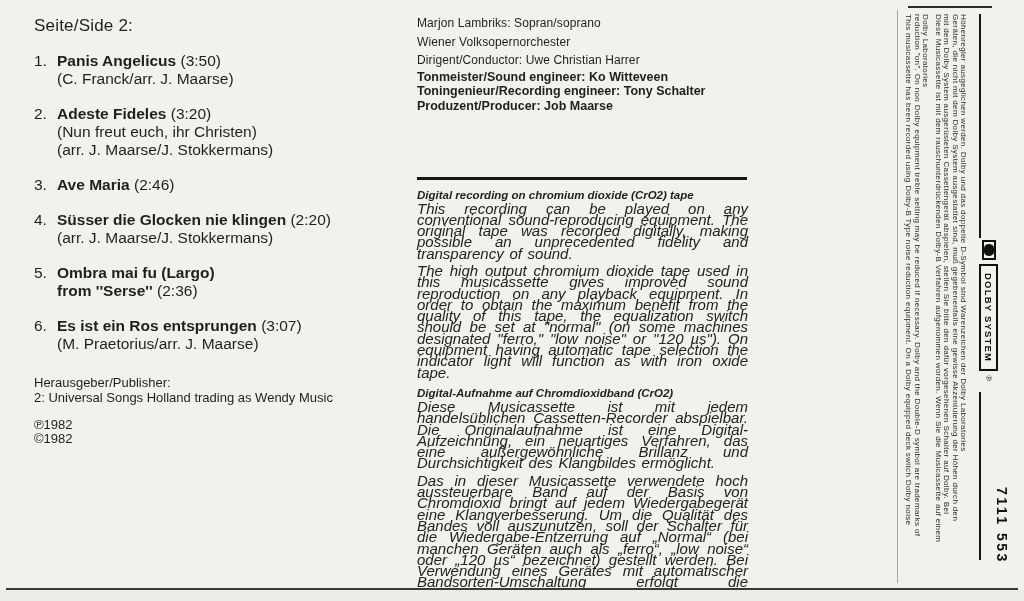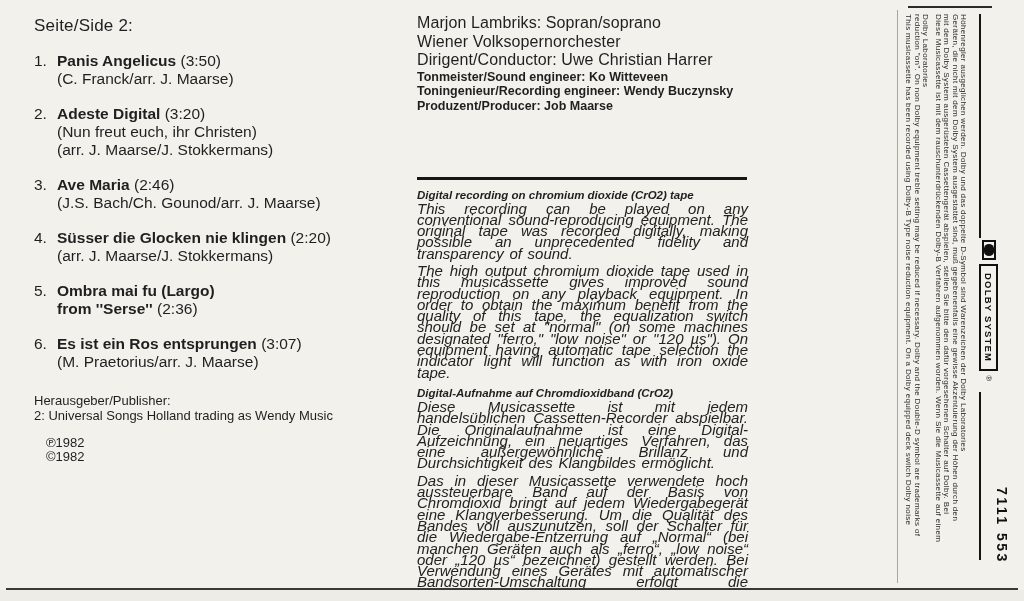--- a/index.html
+++ b/index.html
@@ -9,24 +9,24 @@
     font-family:"Liberation Sans","DejaVu Sans",sans-serif;
   }
   
   .left-col{position:absolute;left:34px;top:16px;width:370px;}
   .side-label{font-size:17px;letter-spacing:.2px;margin-bottom:16px;}
   .track{display:flex;margin-bottom:17px;font-size:15.5px;line-height:18px;}
   .t-num{width:23px;flex:none;}
   .t-title{font-weight:bold;}
   .t-time{font-weight:normal;}
   .publisher{margin-top:22px;font-size:13px;line-height:15px;}
-  .pc-years{margin-top:13px;font-size:13px;line-height:14px;margin-left:12px;}
+  .pc-years{margin-top:13px;font-size:13px;line-height:14px;}
   
   .right-col{position:absolute;left:417px;top:14px;width:331px;}
-  .credits{font-size:16px;line-height:18.5px;letter-spacing:.1px;}
+  .credits{font-size:12px;line-height:18.5px;letter-spacing:.1px;}
   .engineers{font-size:12.5px;line-height:14.5px;font-weight:bold;}
   .sec-rule{margin-top:64px;width:330px;height:2.5px;background:#161616;}
   .sections{font-style:italic;}
   .sec-heading{font-size:11.5px;font-weight:bold;margin:9px 0 2px;}
   .sections p{font-size:15px;line-height:11.3px;text-align:justify;
     margin:0 0 6px;color:#222;word-spacing:1.5px;}
   
   .fold-line{position:absolute;left:897px;top:10px;width:1px;height:573px;background:#6a6a66;opacity:.55;}
   .top-edge{position:absolute;left:908px;top:6px;width:84px;height:2px;background:#2b2b2b;}
   .side-lines{
@@ -72,30 +72,29 @@
         <div class="track">
           <span class="t-num">1.</span>
           <div class="t-body">
             <div class="t-line"><span class="t-title">Panis Angelicus</span> <span class="t-time">(3:50)</span></div>
             <div class="t-sub">(C. Franck/arr. J. Maarse)</div>
           </div>
         </div>
         <div class="track">
           <span class="t-num">2.</span>
           <div class="t-body">
-            <div class="t-line"><span class="t-title">Adeste Digital</span> <span class="t-time">(3:20)</span></div>
+            <div class="t-line"><span class="t-title">Adeste Fideles</span> <span class="t-time">(3:20)</span></div>
             <div class="t-sub">(Nun freut euch, ihr Christen)</div>
             <div class="t-sub">(arr. J. Maarse/J. Stokkermans)</div>
           </div>
         </div>
         <div class="track">
           <span class="t-num">3.</span>
           <div class="t-body">
             <div class="t-line"><span class="t-title">Ave Maria</span> <span class="t-time">(2:46)</span></div>
-            <div class="t-sub">(J.S. Bach/Ch. Gounod/arr. J. Maarse)</div>
           </div>
         </div>
         <div class="track">
           <span class="t-num">4.</span>
           <div class="t-body">
             <div class="t-line"><span class="t-title">Süsser die Glocken nie klingen</span> <span class="t-time">(2:20)</span></div>
             <div class="t-sub">(arr. J. Maarse/J. Stokkermans)</div>
           </div>
         </div>
         <div class="track">
@@ -124,21 +123,21 @@
   </div>
 
   <div class="right-col">
     <div class="credits">
         <div>Marjon Lambriks: Sopran/soprano</div>
         <div>Wiener Volksopernorchester</div>
         <div>Dirigent/Conductor: Uwe Christian Harrer</div>
       </div>
     <div class="engineers">
         <div>Tonmeister/Sound engineer: Ko Witteveen</div>
-        <div>Toningenieur/Recording engineer: Wendy Buczynsky</div>
+        <div>Toningenieur/Recording engineer: Tony Schalter</div>
         <div>Produzent/Producer: Job Maarse</div>
       </div>
     <div class="sec-rule"></div>
     <div class="sections">
         <div class="sec-heading">Digital recording on chromium dioxide (CrO2) tape</div>
         <p>This recording can be played on any conventional sound-reproducing equipment. The original tape was recorded digitally, making possible an unprecedented fidelity and transparency of sound.</p>
         <p>The high output chromium dioxide tape used in this musicassette gives improved sound reproduction on any playback equipment. In order to obtain the maximum benefit from the quality of this tape, the equalization switch should be set at "normal" (on some machines designated "ferro," "low noise" or "120 µs"). On equipment having automatic tape selection the indicator light will function as with iron oxide tape.</p>
         <div class="sec-heading">Digital-Aufnahme auf Chromdioxidband (CrO2)</div>
         <p>Diese Musicassette ist mit jedem handelsüblichen Cassetten-Recorder abspielbar. Die Originalaufnahme ist eine Digital-Aufzeichnung, ein neuartiges Verfahren, das eine außergewöhnliche Brillanz und Durchsichtigkeit des Klangbildes ermöglicht.</p>
         <p>Das in dieser Musicassette verwendete hoch aussteuerbare Band auf der Basis von Chromdioxid bringt auf jedem Wiedergabegerät eine Klangverbesserung. Um die Qualität des Bandes voll auszunutzen, soll der Schalter für die Wiedergabe-Entzerrung auf „Normal“ (bei manchen Geräten auch als „ferro“, „low noise“ oder „120 µs“ bezeichnet) gestellt werden. Bei Verwendung eines Gerätes mit automatischer Bandsorten-Umschaltung erfolgt die Betriebsanzeige wie bei der Benutzung von Eisenoxidband.</p>

